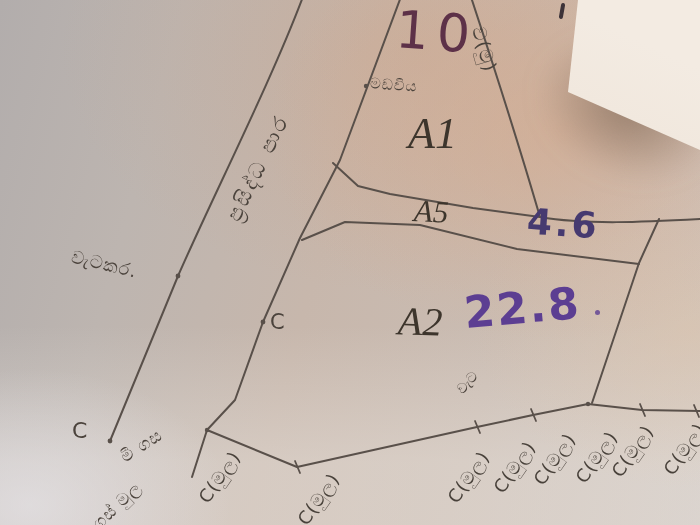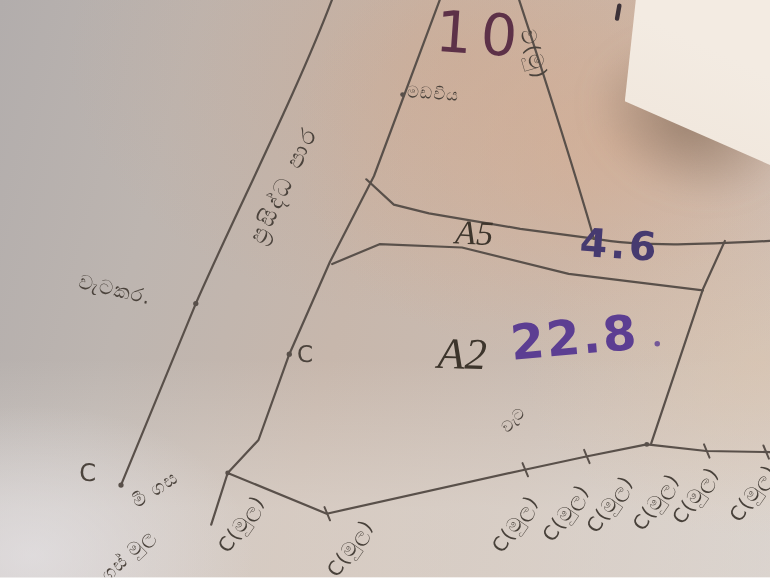--- a/index.html
+++ b/index.html
@@ -64,20 +64,21 @@
       <line x1="640" y1="404" x2="645" y2="416"></line>
       <line x1="694" y1="405" x2="699" y2="417"></line>
     </g>
   </svg>
 
   <div class="abs ink" style="left:396px;top:2px;font-size:52px;color:#5d3148;letter-spacing:8px;transform:rotate(4deg);font-weight:normal;">10</div>
   <div class="abs ink" style="left:527px;top:203px;font-size:36px;color:#463a70;transform:rotate(4deg);letter-spacing:3px;">4.6</div>
   <div class="abs ink" style="left:464px;top:282px;font-size:44px;color:#5c3e92;transform:rotate(-5deg);letter-spacing:2px;">22.8</div>
   <div class="abs dot228"></div>
 
+  <div class="abs lot" style="left:408px;top:108px;font-size:44px;">A1</div>
   <div class="abs lot" style="left:414px;top:194px;font-size:31px;transform:rotate(3deg);">A5</div>
   <div class="abs lot" style="left:398px;top:298px;font-size:40px;transform:rotate(2deg);">A2</div>
 
   <div class="abs lbl sin" style="left:258px;top:168px;font-size:21px;letter-spacing:3px;transform:translate(-50%,-50%) rotate(-64deg);">ප්‍රසිද්ධ පාර</div>
   <div class="abs lbl sin" style="left:74px;top:246px;font-size:18px;transform:rotate(13deg);transform-origin:left top;">වැටකර.</div>
   <div class="abs lbl" style="left:370px;top:76px;font-size:15px;letter-spacing:1px;transform:rotate(4deg);">මඩවිය</div>
   <div class="abs lbl sin" style="left:489px;top:24px;font-size:19px;transform:rotate(74deg);transform-origin:left top;">ව(මු)</div>
   <div class="abs lbl" style="left:270px;top:310px;font-size:21px;">C</div>
   <div class="abs lbl" style="left:72px;top:418px;font-size:22px;">C</div>
   <div class="abs lbl sin" style="left:122px;top:448px;font-size:17px;transform:rotate(-33deg);transform-origin:left center;">මී ගස</div>

